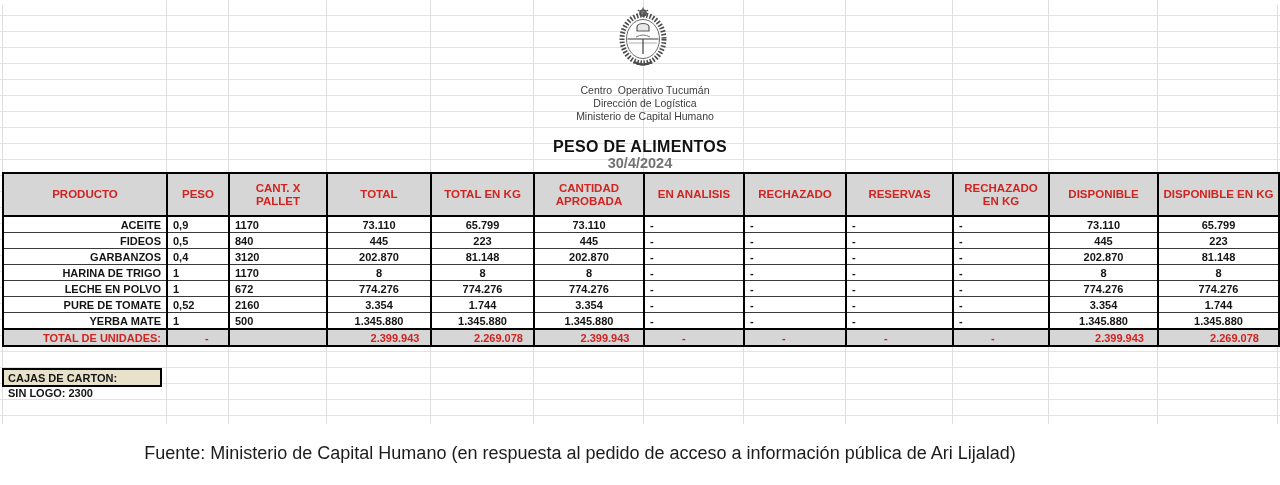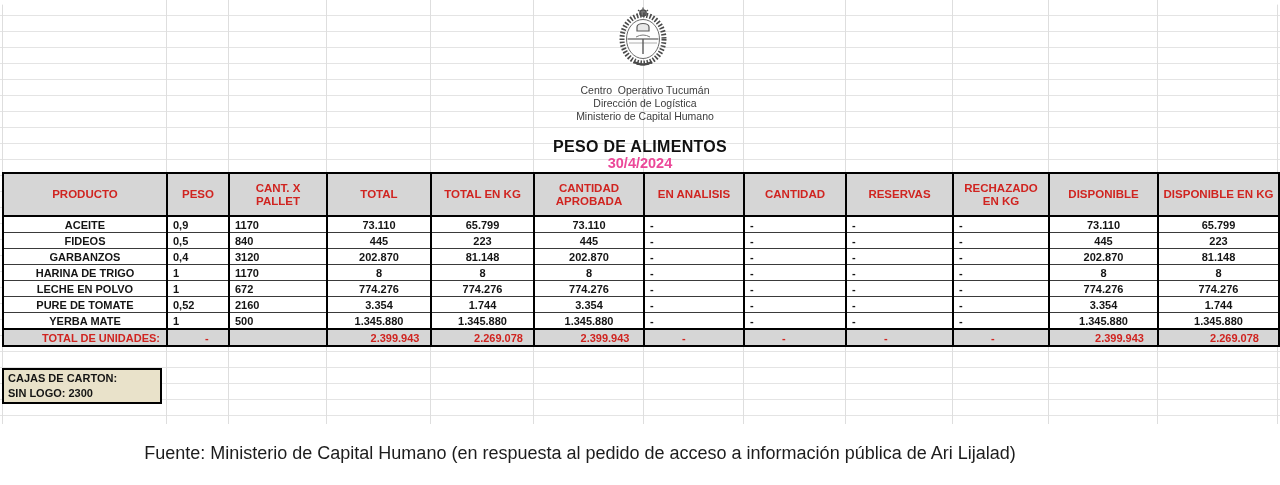--- a/index.html
+++ b/index.html
@@ -13,47 +13,47 @@
     background:repeating-linear-gradient(to bottom,transparent 0px,transparent 15px,#e4e4e4 15px,#e4e4e4 16px);
     z-index:0;
   }
   .vline{position:absolute;top:0;width:1px;height:424px;background:#dedede;z-index:0;}
   .logo-wrap{position:absolute;left:614px;top:6px;width:58px;height:64px;}
   .org-lines{position:absolute;left:440px;top:84px;width:410px;text-align:center;
     font-size:10.5px;line-height:13px;color:#3c3c3c;white-space:pre-wrap;}
   .doc-title{position:absolute;left:340px;top:138px;width:600px;text-align:center;
     font-size:16px;font-weight:bold;color:#111;letter-spacing:.3px;}
   .doc-date{position:absolute;left:340px;top:155px;width:600px;text-align:center;
-    font-size:14.5px;font-weight:bold;color:#ec4899;}
+    font-size:14.5px;font-weight:bold;color:#737373;}
 
   table.stock{
     position:absolute;left:2px;top:172px;width:1276px;z-index:3;
     border-collapse:collapse;table-layout:fixed;
     font-size:11px;font-weight:bold;color:#141414;background:#fff;
     border:2px solid #000;
   }
   table.stock th{
     background:#d6d6d6;color:#d02420;font-size:11.5px;font-weight:bold;
     border-left:2px solid #000;border-bottom:2px solid #000;
     height:39px;padding:1px 3px;line-height:13px;text-align:center;vertical-align:middle;
   }
   table.stock td{
     border-left:2px solid #000;border-top:1px solid #3a3a3a;
     height:15px;padding:0 5px;vertical-align:middle;background:#fff;
   }
   table.stock th:first-child, table.stock td:first-child{border-left:none;}
-  table.stock td.al{text-align:center;}
+  table.stock td.al{text-align:right;}
   table.stock td.ac{text-align:left;}
   table.stock td.ar{text-align:center;}
   table.stock tr.total-row td{
     background:#d6d6d6;color:#d02420;border-top:2px solid #000;height:15px;padding-left:37px;
   }
 
   .note-box{
-    position:absolute;left:2px;top:368px;width:160px;height:36px;z-index:3;
+    position:absolute;left:2px;top:368px;width:160px;height:19px;z-index:3;
     background:#e9e2ca;border:2px solid #000;
     font-size:11px;font-weight:bold;color:#141414;line-height:15px;
     padding:1px 4px;box-sizing:border-box;white-space:pre-wrap;
   }
   .caption{
     position:absolute;left:0;top:443px;width:1160px;text-align:center;z-index:2;
     font-size:18px;color:#1c1c1c;background:#fff;
   }
 </style>
 </head>
@@ -123,21 +123,21 @@
     </colgroup>
     <thead>
         <tr>
           <th>PRODUCTO</th>
           <th>PESO</th>
           <th>CANT. X PALLET</th>
           <th>TOTAL</th>
           <th>TOTAL EN KG</th>
           <th>CANTIDAD APROBADA</th>
           <th>EN ANALISIS</th>
-          <th>CANTIDAD</th>
+          <th>RECHAZADO</th>
           <th>RESERVAS</th>
           <th>RECHAZADO EN KG</th>
           <th>DISPONIBLE</th>
           <th>DISPONIBLE EN KG</th>
         </tr>
       </thead>
     <tbody>
         <tr>
           <td class="al">ACEITE</td>
           <td class="ac">0,9</td>

